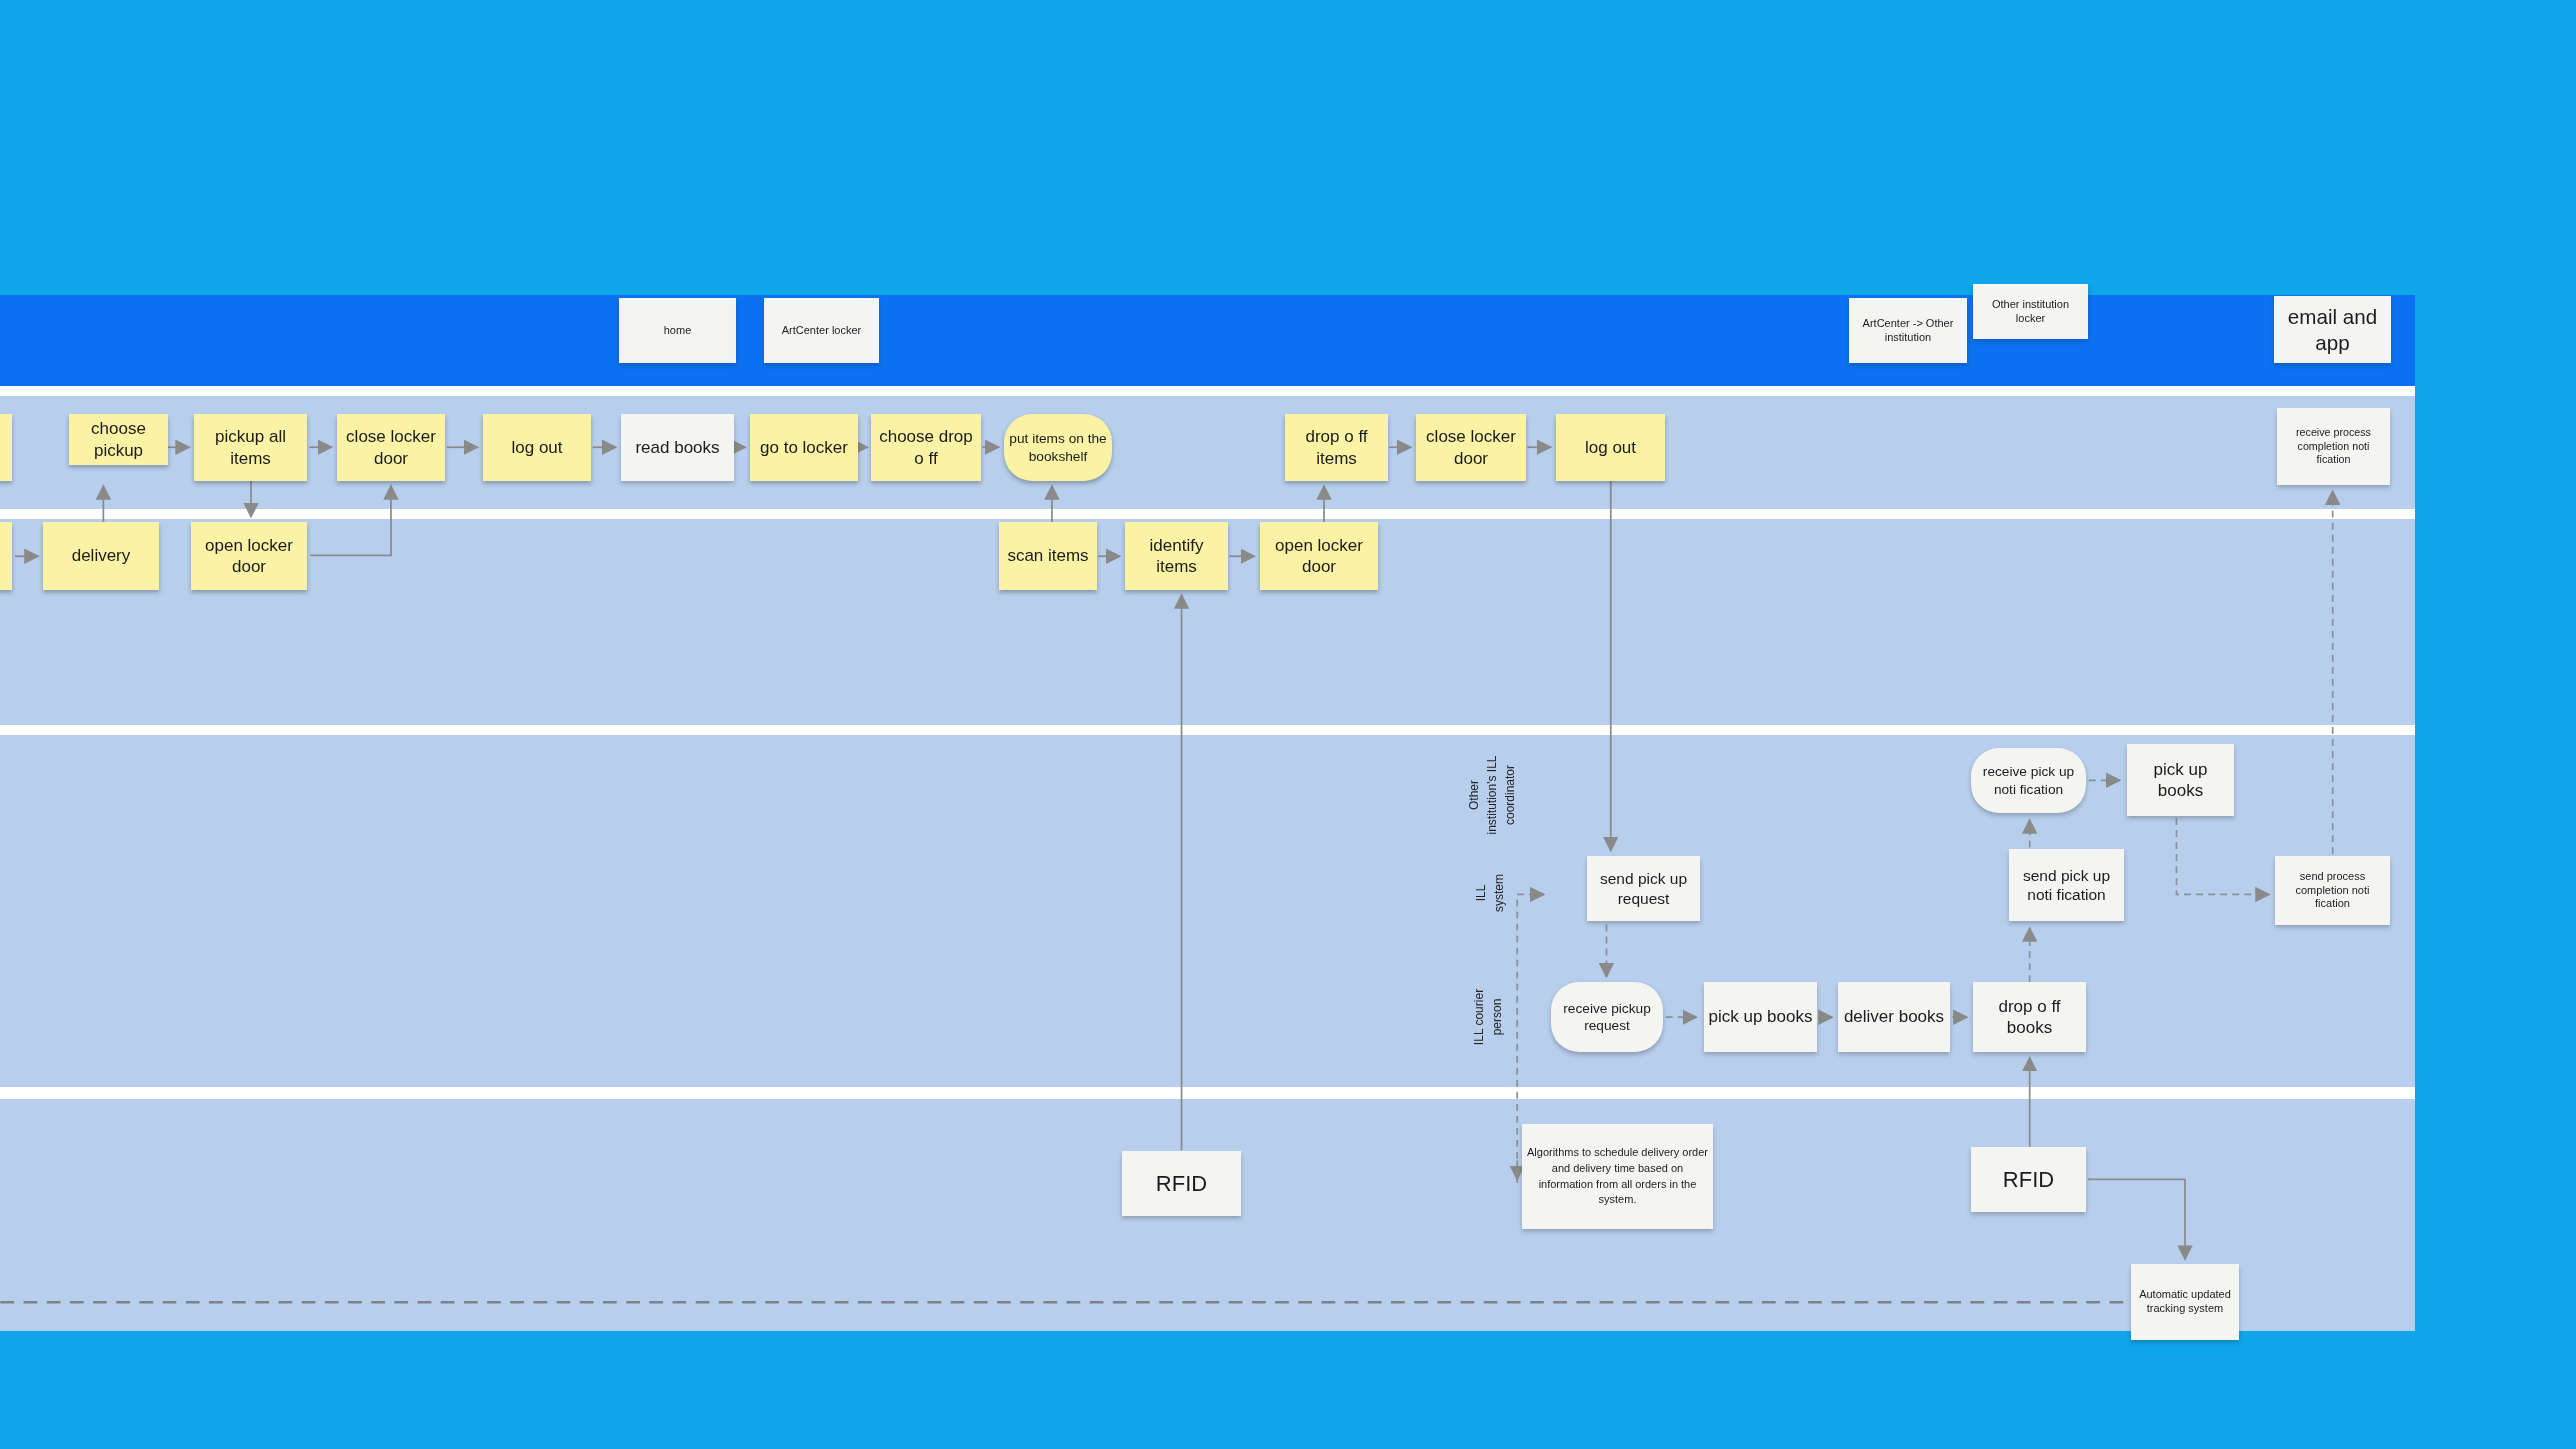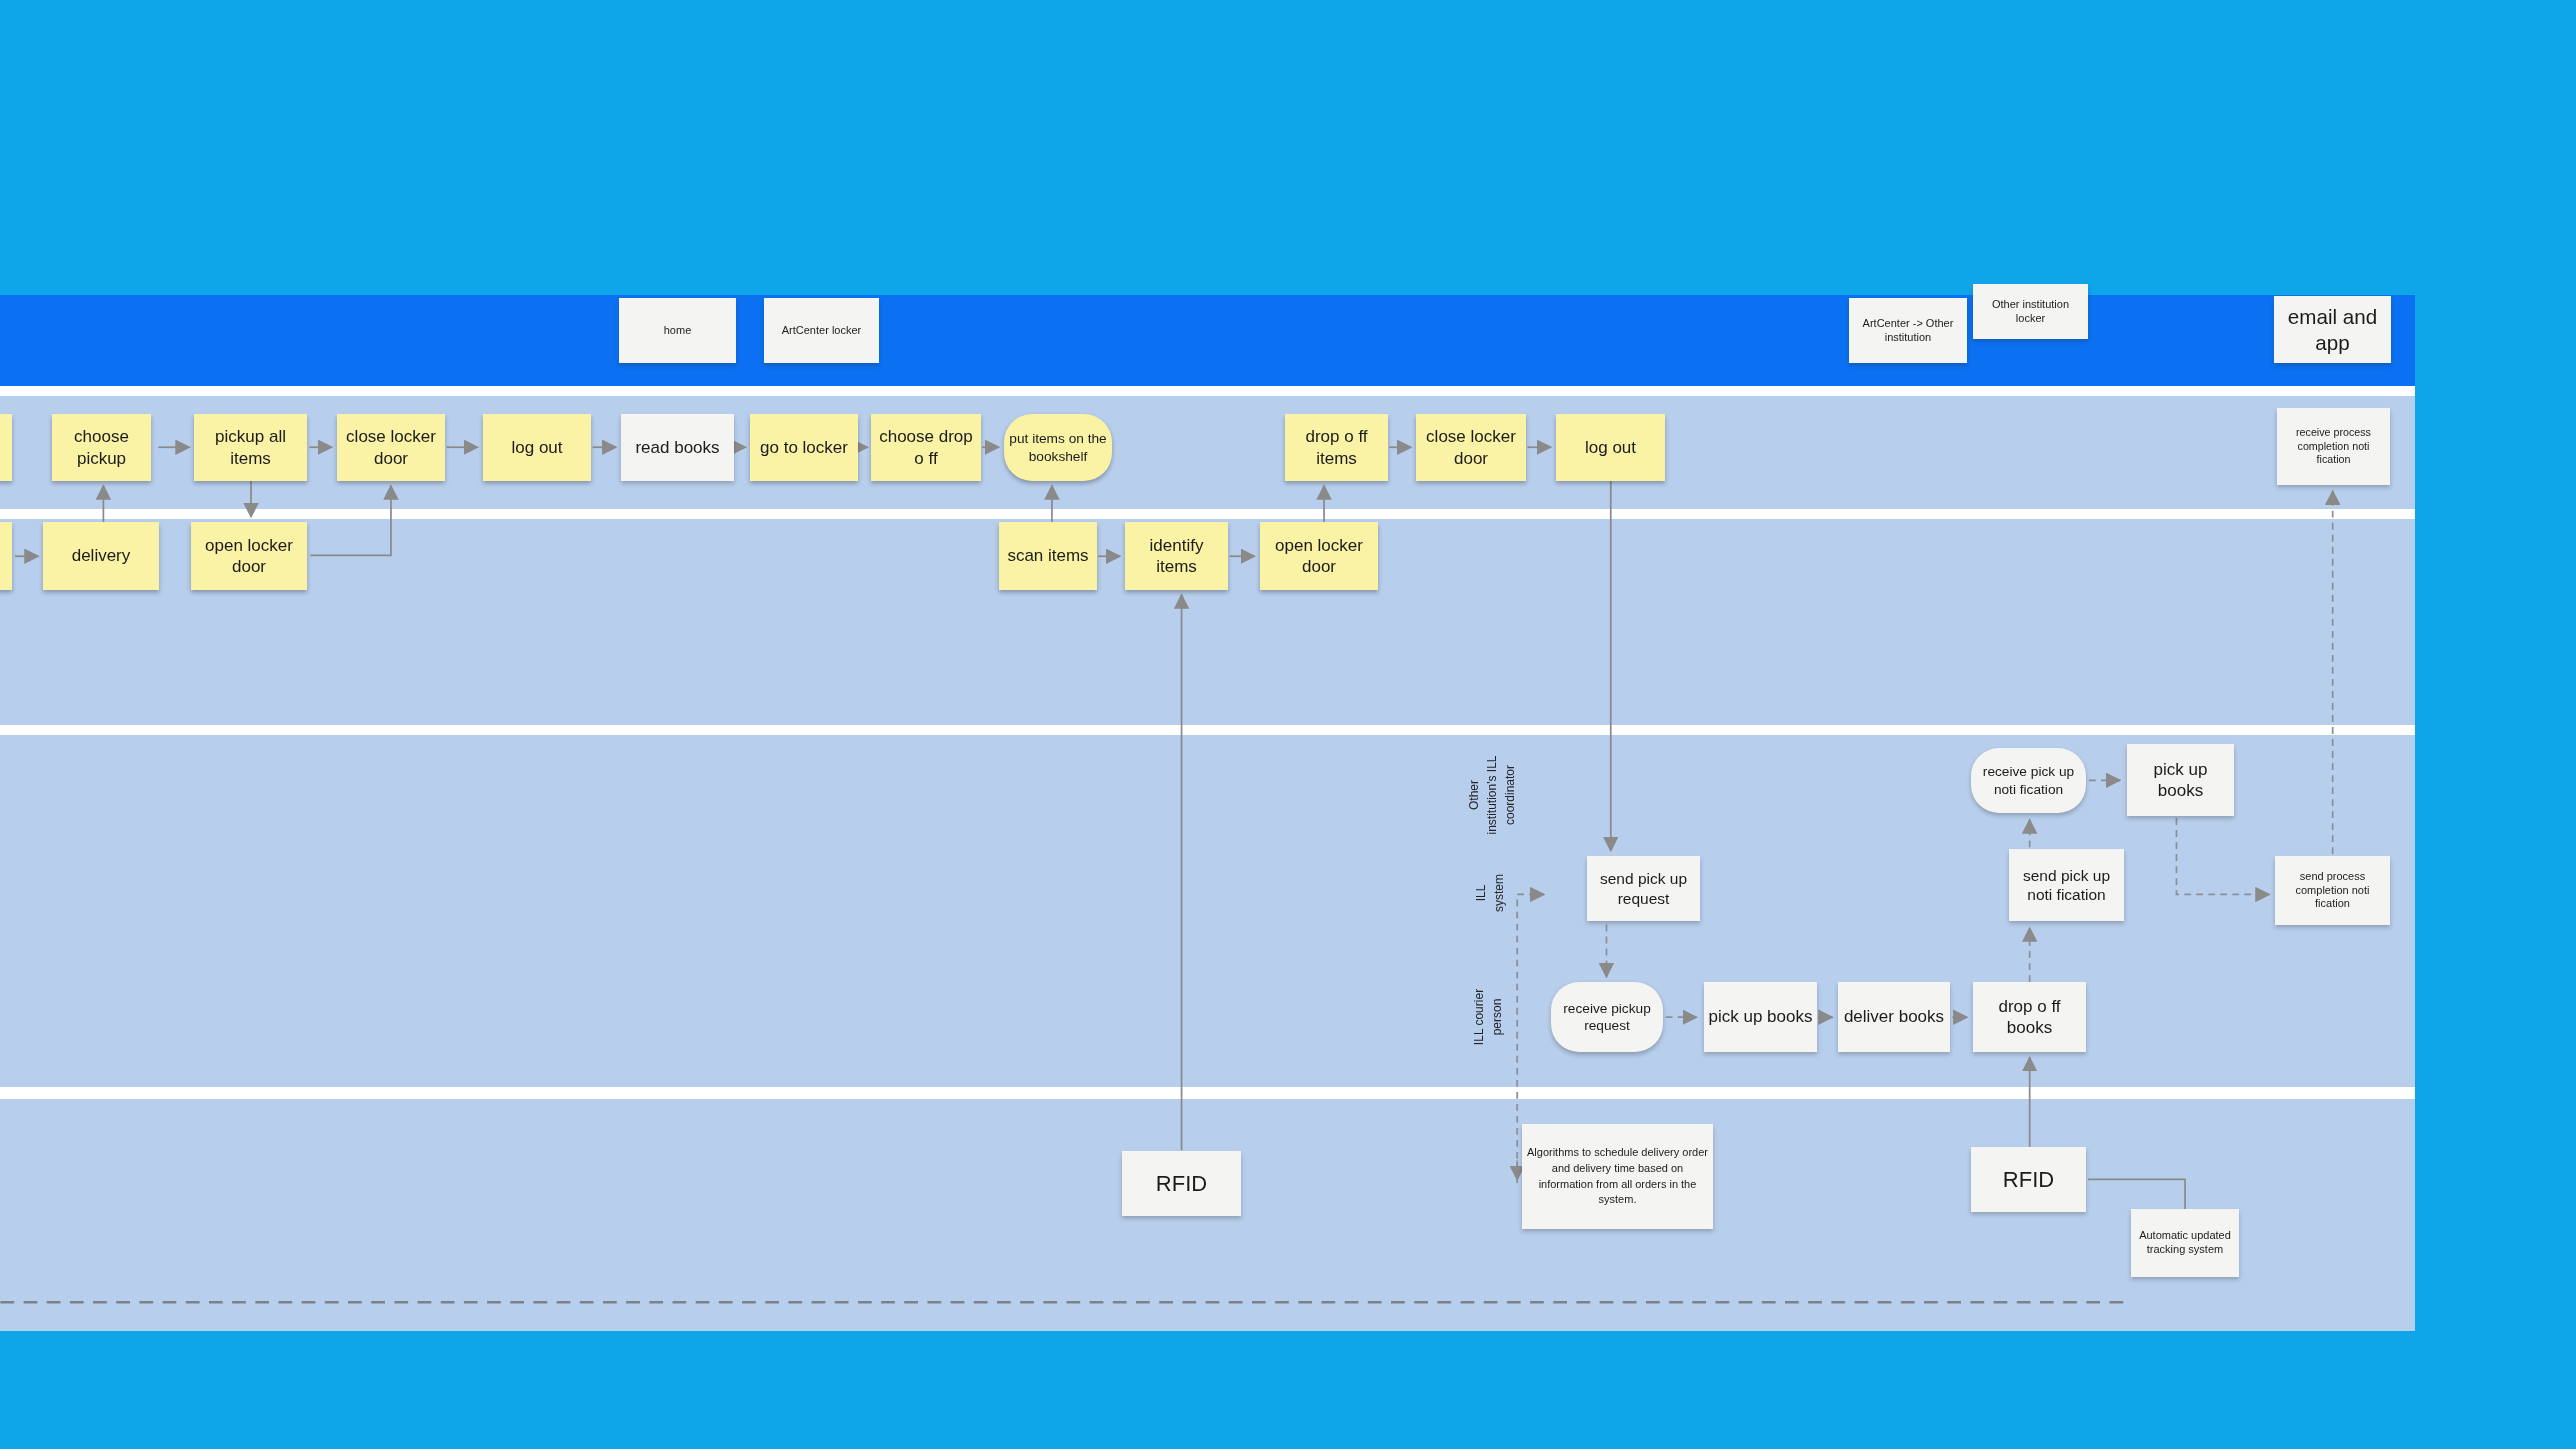--- a/index.html
+++ b/index.html
@@ -93,21 +93,21 @@
       <span>ArtCenter -&gt; Other institution</span>
     </div>
   <div class="node card fs13" style="left:1973px;top:284px;width:115px;height:55px">
       <span>Other institution locker</span>
     </div>
   <div class="node card fs24" style="left:2274px;top:296px;width:117px;height:67px">
       <span>email and app</span>
     </div>
 
   <div class="node sticky fs20" style="left:-52px;top:414px;width:64px;height:67px"></div>
-  <div class="node sticky fs20" style="left:52px;top:414px;width:99px;height:67px">
+  <div class="node sticky fs20" style="left:69px;top:414px;width:99px;height:51px">
       <span>choose pickup</span>
     </div>
   <div class="node sticky fs20" style="left:194px;top:414px;width:113px;height:67px">
       <span>pickup all items</span>
     </div>
   <div class="node sticky fs20" style="left:337px;top:414px;width:108px;height:67px">
       <span>close locker door</span>
     </div>
   <div class="node sticky fs20" style="left:483px;top:414px;width:108px;height:67px">
       <span>log out</span>
@@ -192,18 +192,18 @@
 
   <div class="node card fs26" style="left:1122px;top:1151px;width:119px;height:65px">
       <span>RFID</span>
     </div>
   <div class="node card fs13" style="left:1522px;top:1124px;width:191px;height:105px;line-height:1.45">
       <span>Algorithms to schedule delivery order and delivery time based on information from all orders in the system.</span>
     </div>
   <div class="node card fs26" style="left:1971px;top:1147px;width:115px;height:65px">
       <span>RFID</span>
     </div>
-  <div class="node card fs13" style="left:2131px;top:1209px;width:108px;height:68px">
+  <div class="node card fs13" style="left:2131px;top:1264px;width:108px;height:76px">
       <span>Automatic updated tracking system</span>
     </div>
 
 </div>
 
 
 </body></html>

